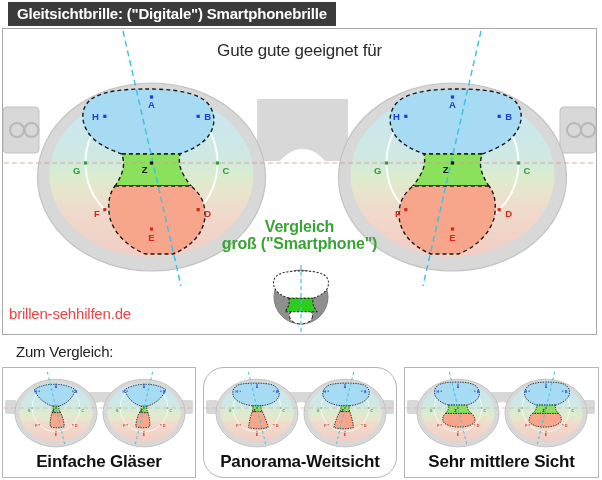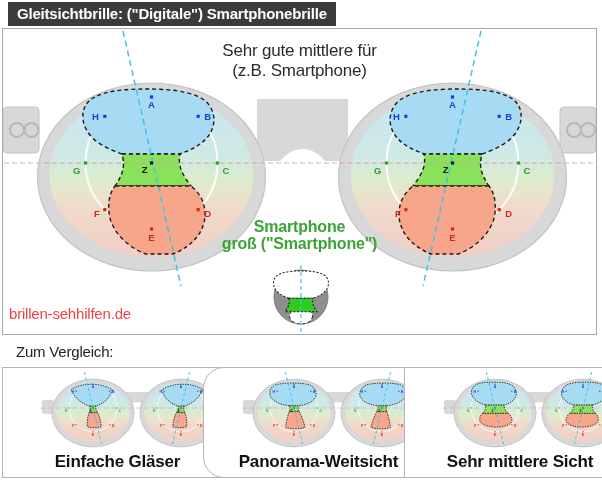--- a/index.html
+++ b/index.html
@@ -10,21 +10,21 @@
   .main-box{position:absolute;left:2px;top:28px;width:593px;height:305px;
     border:1px solid #a8a8a8;background:#fff;}
   .main-svg{position:absolute;left:0;top:0;}
   .heading{position:absolute;left:0;top:12px;width:100%;text-align:center;
     font-size:17px;line-height:20px;color:#2b2b2b;letter-spacing:-0.2px;}
   .near-label{position:absolute;left:0;top:189px;width:100%;text-align:center;
     font-size:16px;line-height:17px;font-weight:700;color:#3aa336;letter-spacing:-0.2px;}
   .sphere-svg{position:absolute;left:263px;top:235px;}
   .watermark{position:absolute;left:6px;bottom:12px;font-size:15px;color:#ef4444;letter-spacing:-0.2px;}
   .compare-heading{position:absolute;left:16px;top:343px;font-size:15px;color:#222;letter-spacing:-0.2px;}
-  .panel{position:absolute;top:367px;height:109px;border:1px solid #b5b5b5;background:#fff;padding-left:37px;}
+  .panel{position:absolute;top:367px;height:109px;border:1px solid #b5b5b5;background:#fff;}
   .panel-1{left:2px;width:192px;}
   .panel-2{left:203px;width:192px;border-radius:21px;}
   .panel-3{left:404px;width:193px;}
   .panel-label{position:absolute;left:0;bottom:5px;width:100%;text-align:center;
     font-size:17px;font-weight:700;color:#111;letter-spacing:-0.2px;}
   svg{font-family:"Liberation Sans",sans-serif;display:block;}
 </style>
 </head>
 <body>
 
@@ -113,26 +113,25 @@
           <rect x="-67.6" y="-1.599999999999992" width="3.2" height="3.2" fill="#2f9e33"></rect>
           <text x="-71" y="11.000000000000009" font-size="9.5" font-weight="700" fill="#2f9e33" text-anchor="end">G</text>
           <rect x="-48.269047558312145" y="-48.26904755831213" width="3.2" height="3.2" fill="#1d3fcf"></rect>
           <text x="-52.669047558312144" y="-42.66904755831213" font-size="9.5" font-weight="700" fill="#1d3fcf" text-anchor="end">H</text>
           <rect x="-1.6" y="-1.6" width="3.2" height="3.2" fill="#151515"></rect>
           <text x="-4" y="10" font-size="9.5" font-weight="700" fill="#151515" text-anchor="end">Z</text>
         </g>
       </svg>
 
     <div class="heading">
-      <div>Sehr gute mittlere für</div>
-      <div>(z.B. Smartphone)</div>
+      <div>Gute gute geeignet für</div>
     </div>
 
     <div class="near-label" style="color: rgb(58, 163, 54);">
-      <div>Smartphone</div>
+      <div>Vergleich</div>
       <div>groß ("Smartphone")</div>
     </div>
 
     <svg class="sphere-svg" id="sphere-svg" width="70" height="70" viewBox="0 0 70 70">
         <circle cx="35" cy="33" r="27" fill="#8f8f8f" stroke="#7c7c7c" stroke-width="1"></circle>
         <g transform="translate(35 38) scale(0.42)">
           <path d="M -29 -9 C -40 -13 -54 -19 -61 -30 C -69 -43 -66 -58 -54 -65 C -40 -73 -18 -74 0 -74 C 18 -74 40 -73 54 -65 C 66 -58 69 -43 61 -30 C 54 -19 40 -13 29 -9 Z" fill="#fff" stroke="#1a1a1a" stroke-width="2.4" stroke-dasharray="5 4"></path>
         </g>
         <ellipse cx="35" cy="52" rx="11.5" ry="8" fill="#fff" stroke="#1a1a1a" stroke-width="1" stroke-dasharray="3 2.5"></ellipse>
         <path d="M -29 -9 L 29 -9 C 27 0 27 8 38 23 L -38 23 C -27 8 -27 0 -29 -9 Z" fill="#2ecc1e" stroke="#1a1a1a" stroke-width="2.4" stroke-dasharray="5 4" transform="translate(35 38) scale(0.42)"></path>

